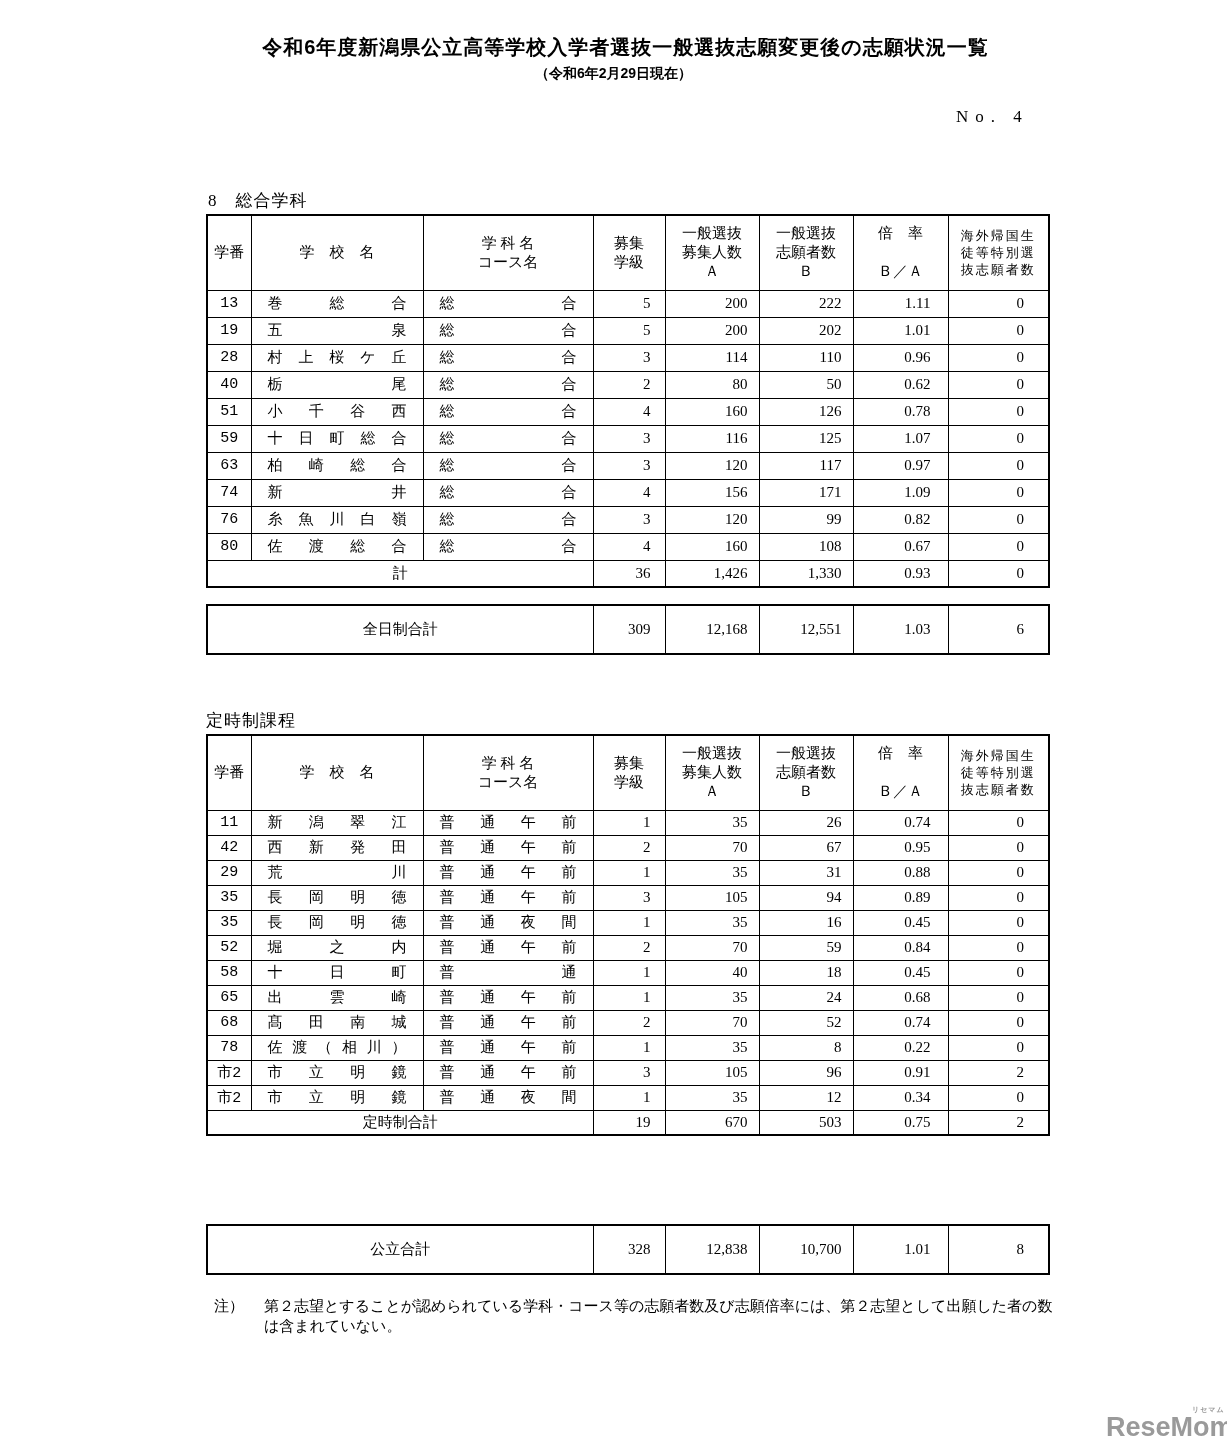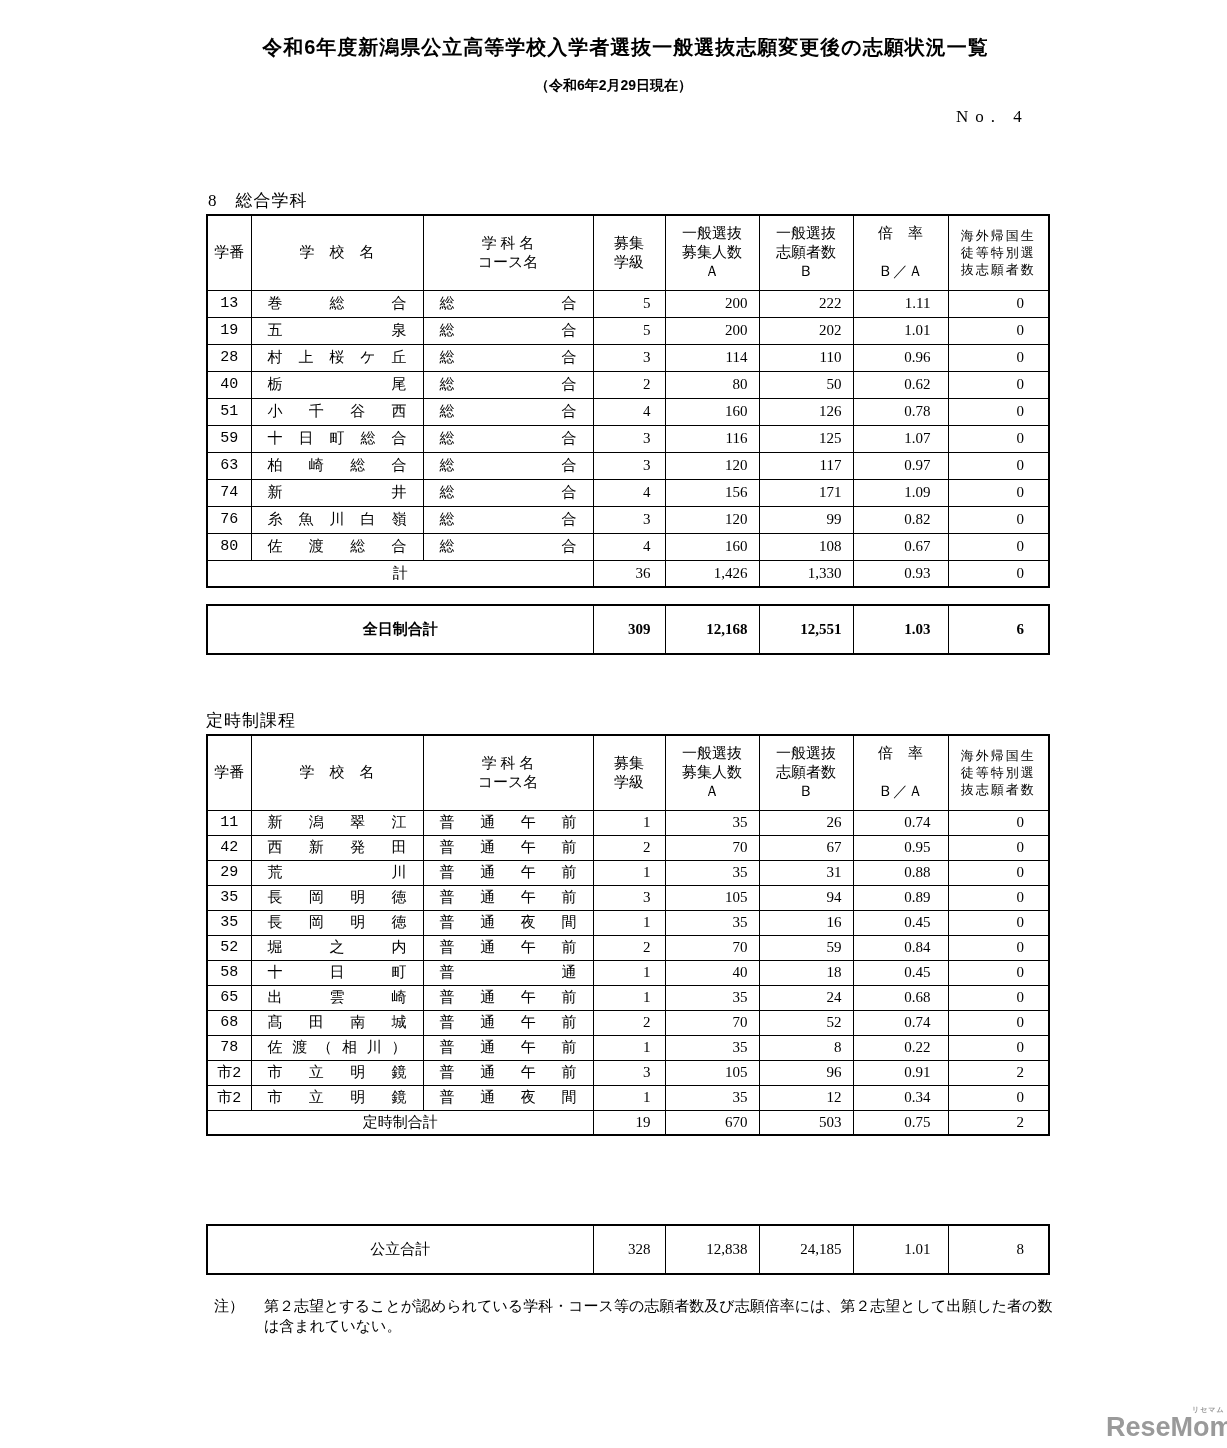--- a/index.html
+++ b/index.html
@@ -6,31 +6,31 @@
   body{
     position:relative;
     width:1227px;height:1448px;
     color:#000;
     font-family:"Liberation Serif","DejaVu Serif",serif;
   }
   .gothic{font-family:"Liberation Sans","DejaVu Sans",sans-serif;}
 
   .title-block{position:absolute;top:34px;left:0;width:1227px;text-align:center;}
   .doc-title{font-size:20px;font-weight:bold;letter-spacing:1px;padding-left:24px;}
-  .doc-subtitle{font-size:14px;font-weight:bold;margin-top:16px;}
+  .doc-subtitle{font-size:14px;font-weight:bold;margin-top:4px;}
   .page-no{position:absolute;top:107px;left:956px;font-size:17px;letter-spacing:7px;white-space:nowrap;}
 
   .sec-label{position:absolute;font-size:17px;letter-spacing:1px;}
   #sec1-label{top:189px;left:208px;}
   #sec2-label{top:709px;left:206px;}
 
   table{border-collapse:collapse;table-layout:fixed;position:absolute;left:206px;background:#fff;border:2px solid #000;}
   td{border:1px solid #000;font-size:15px;padding:0;vertical-align:middle;overflow:hidden;}
   #table1{top:214px;}
-  #fulltime-table{top:604px;font-weight:bold;}
+  #fulltime-table{top:604px;}
   #table2{top:734px;}
   #public-table{top:1224px;}
 
   tr.hr{height:75px;}
   #table1 tr.dr{height:27px;}
   #table2 tr.dr{height:25px;}
   tr.big{height:49px;}
 
   .th{text-align:center;white-space:pre-line;line-height:19px;font-size:15px;}
   .tho{font-size:13px;line-height:17px;letter-spacing:2px;}
@@ -397,21 +397,21 @@
       <col style="width:94px">
       <col style="width:94px">
       <col style="width:95px">
       <col style="width:101px">
     </colgroup>
   <tbody>
       <tr class="big">
     <td class="tl">公立合計</td>
     <td class="c">328</td>
     <td class="a">12,838</td>
-    <td class="b">24,185</td>
+    <td class="b">10,700</td>
     <td class="r">1.01</td>
     <td class="o">8</td>
   </tr>
 </tbody>
   </table>
 
 <div class="note gothic">
   <div class="note-prefix">注）</div>
   <div class="note-body">第２志望とすることが認められている学科・コース等の志願者数及び志願倍率には、第２志望として出願した者の数は含まれていない。</div>
 </div>

